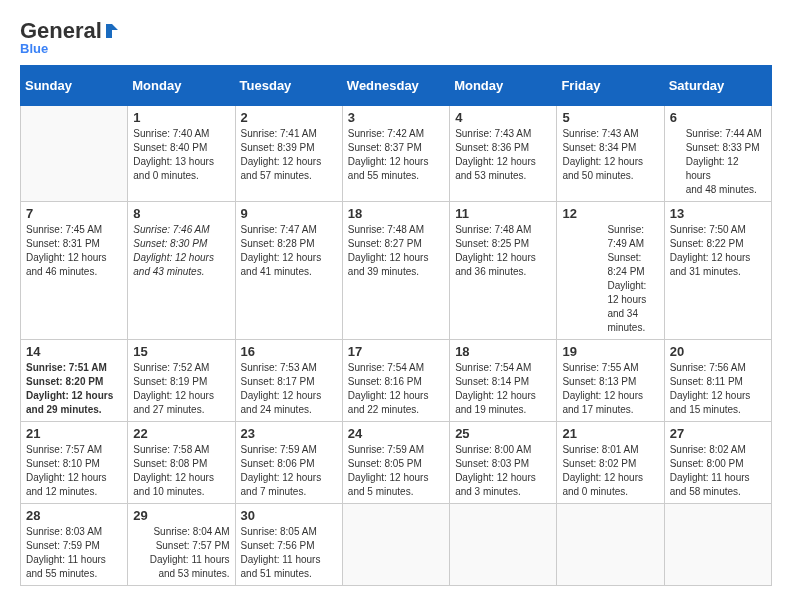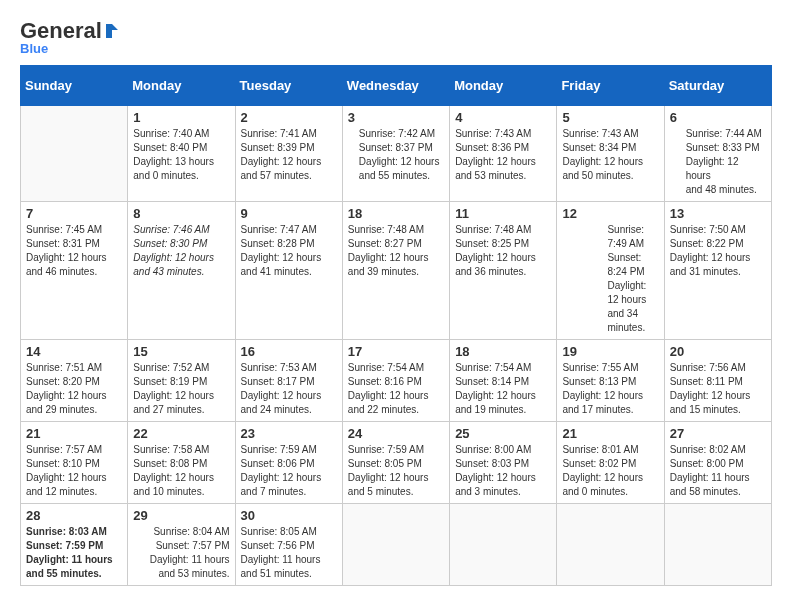--- a/index.html
+++ b/index.html
@@ -123,21 +123,21 @@
         </td>
         <td>
           <span class="day-number">2</span>
           <div class="day-info" style="white-space: pre-line;">Sunrise: 7:41 AM
 Sunset: 8:39 PM
 Daylight: 12 hours
 and 57 minutes.</div>
         </td>
         <td>
           <span class="day-number">3</span>
-          <div class="day-info" style="white-space: pre-line; margin-left: 11px;">Sunrise: 7:42 AM
+          <div class="day-info" style="white-space: pre-line;">Sunrise: 7:42 AM
 Sunset: 8:37 PM
 Daylight: 12 hours
 and 55 minutes.</div>
         </td>
         <td>
           <span class="day-number">4</span>
           <div class="day-info" style="white-space: pre-line;">Sunrise: 7:43 AM
 Sunset: 8:36 PM
 Daylight: 12 hours
 and 53 minutes.</div>
@@ -204,21 +204,21 @@
           <span class="day-number">13</span>
           <div class="day-info" style="white-space: pre-line;">Sunrise: 7:50 AM
 Sunset: 8:22 PM
 Daylight: 12 hours
 and 31 minutes.</div>
         </td>
       </tr>
       <tr>
         <td>
           <span class="day-number">14</span>
-          <div class="day-info" style="white-space: pre-line;">Sunrise: 7:51 AM
+          <div class="day-info" style="white-space: pre-line; font-weight: bold;">Sunrise: 7:51 AM
 Sunset: 8:20 PM
 Daylight: 12 hours
 and 29 minutes.</div>
         </td>
         <td>
           <span class="day-number">15</span>
           <div class="day-info" style="white-space: pre-line;">Sunrise: 7:52 AM
 Sunset: 8:19 PM
 Daylight: 12 hours
 and 27 minutes.</div>
@@ -306,21 +306,21 @@
           <span class="day-number">27</span>
           <div class="day-info" style="white-space: pre-line;">Sunrise: 8:02 AM
 Sunset: 8:00 PM
 Daylight: 11 hours
 and 58 minutes.</div>
         </td>
       </tr>
       <tr>
         <td>
           <span class="day-number">28</span>
-          <div class="day-info" style="white-space: pre-line; font-weight: bold;">Sunrise: 8:03 AM
+          <div class="day-info" style="white-space: pre-line;">Sunrise: 8:03 AM
 Sunset: 7:59 PM
 Daylight: 11 hours
 and 55 minutes.</div>
         </td>
         <td>
           <span class="day-number">29</span>
           <div class="day-info" style="white-space: pre-line; text-align: right;">Sunrise: 8:04 AM
 Sunset: 7:57 PM
 Daylight: 11 hours
 and 53 minutes.</div>

